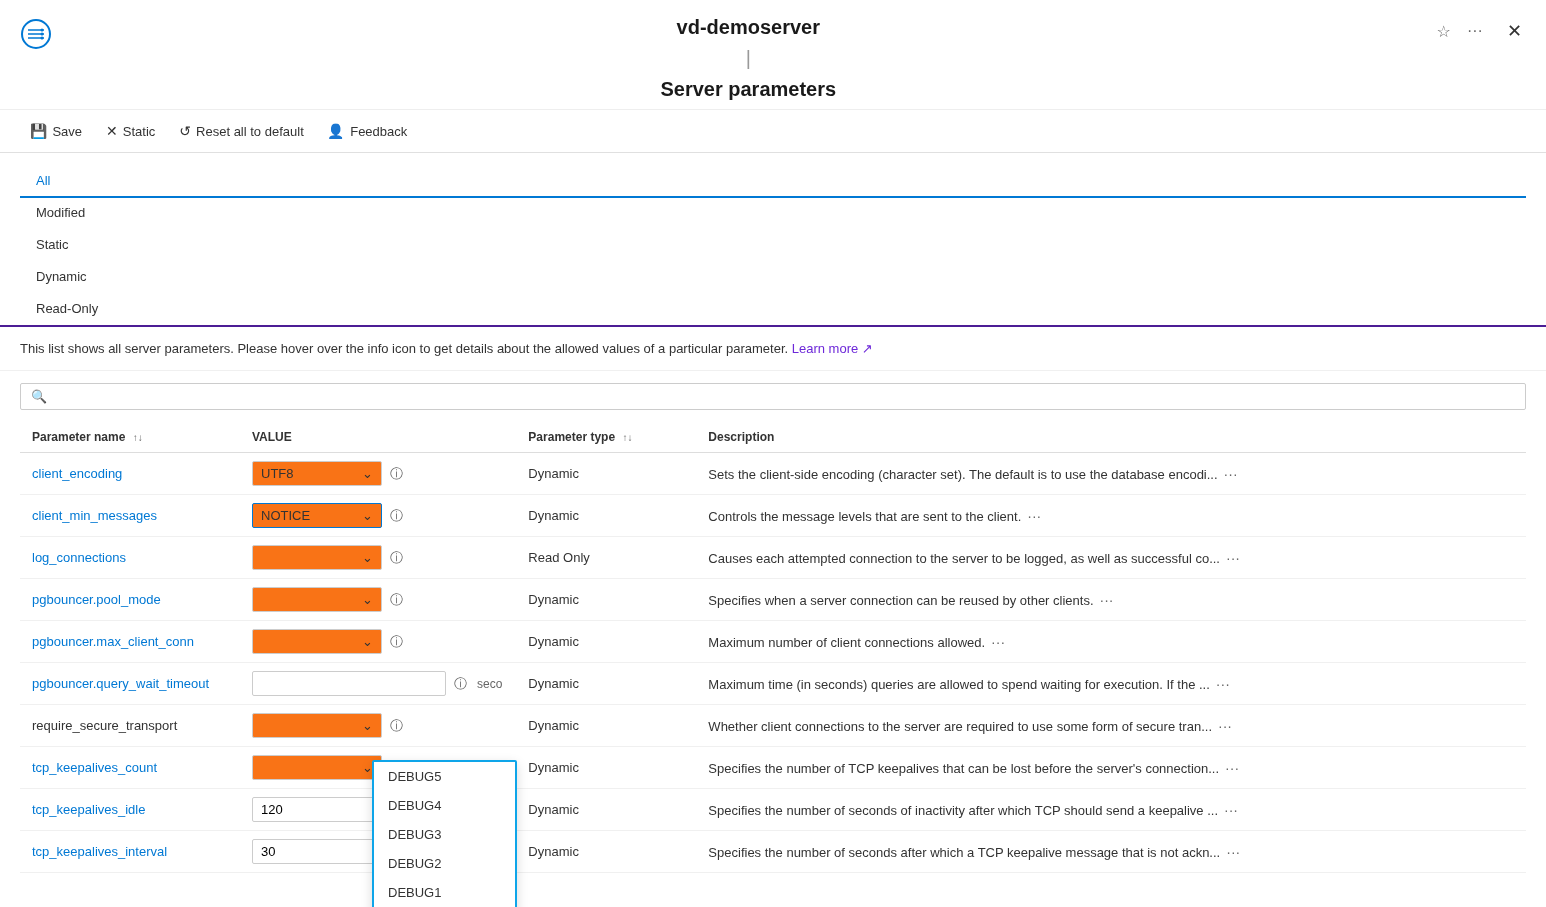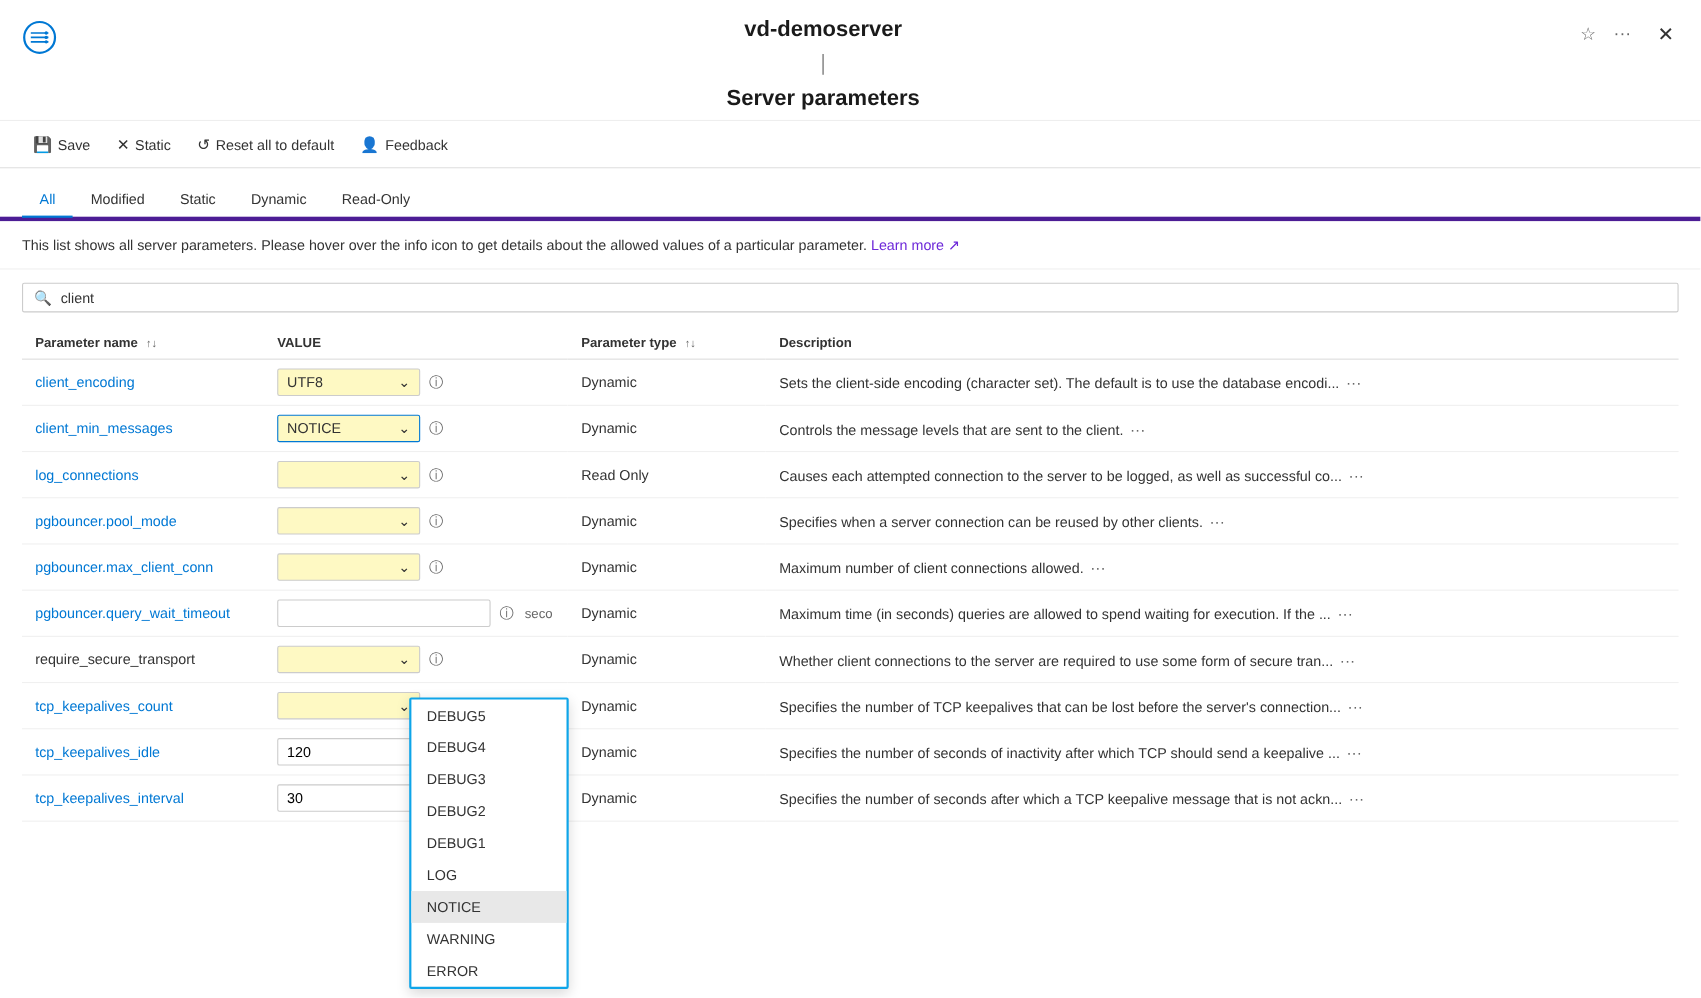--- a/index.html
+++ b/index.html
@@ -16,42 +16,42 @@
     .header-star { color: #666; font-size: 16px; cursor: pointer; padding: 4px; }
     .header-more { color: #666; font-size: 16px; cursor: pointer; padding: 4px; }
     .header-close { color: #333; font-size: 18px; cursor: pointer; padding: 4px; margin-left: 8px; }
 
     
     .toolbar { display: flex; align-items: center; padding: 8px 20px; border-bottom: 1px solid #e0e0e0; gap: 4px; }
     .toolbar-btn { display: flex; align-items: center; gap: 5px; padding: 5px 10px; border: none; background: none; cursor: pointer; font-size: 13px; color: #333; border-radius: 2px; }
     .toolbar-btn .btn-icon { font-size: 14px; }
 
     
-    .tabs { display: flex; padding: 12px 20px 0 20px; border-bottom: 4px solid #4c1d95; gap: 0; }
+    .tabs { display: flex; padding: 12px 20px 0 20px; border-bottom: 2px solid #4c1d95; gap: 0; flex-direction: column; }
     .tab { padding: 8px 16px; cursor: pointer; font-size: 13px; color: #333; border-bottom: 2px solid transparent; margin-bottom: -1px; }
     .tab.active { color: #0078d4; border-bottom-color: #0078d4; font-weight: 400; }
 
     
     .info-text { padding: 14px 20px; font-size: 13px; color: #333; border-bottom: 1px solid #f0f0f0; }
     .info-text a { color: #6d28d9; text-decoration: none; }
 
     
     .search-bar { padding: 12px 20px; }
     .search-input-wrap { display: flex; align-items: center; border: 1px solid #ccc; border-radius: 2px; padding: 5px 10px; width: 100%; background: #fff; }
     .search-icon { color: #666; margin-right: 8px; font-size: 13px; }
     .search-input { border: none; outline: none; font-size: 13px; flex: 1; color: #333; }
 
     
     .table-wrap { padding: 0 20px; position: relative; }
     .param-table { width: 100%; border-collapse: collapse; }
     .param-table th { text-align: left; padding: 8px 12px; font-size: 12px; font-weight: 600; color: #333; border-bottom: 1px solid #ddd; white-space: nowrap; }
     .param-table th .sort-icon { color: #666; font-size: 10px; margin-left: 4px; }
     .param-table td { padding: 8px 12px; border-bottom: 1px solid #f0f0f0; font-size: 13px; vertical-align: middle; }
     .param-name-link { color: #0078d4; text-decoration: none; cursor: pointer; }
-    .param-value-select { display: flex; border: 1px solid #ccc; border-radius: 2px; padding: 4px 8px; min-width: 130px; justify-content: space-between; cursor: pointer; background: #fef9c3; font-size: 13px; }
+    .param-value-select { display: flex; border: 1px solid #ccc; border-radius: 2px; padding: 4px 8px; min-width: 130px; justify-content: space-between; cursor: pointer; background: #f97316; font-size: 13px; }
     .param-value-select.open { border-color: #0078d4; }
     .param-value-input { border: 1px solid #ccc; border-radius: 2px; padding: 4px 8px; font-size: 13px; min-width: 100px; outline: none; }
     .info-icon { color: #666; font-size: 13px; cursor: pointer; margin: 0 4px; }
     .unit-label { color: #666; font-size: 12px; margin: 0 2px; }
     .more-icon { color: #666; cursor: pointer; font-size: 14px; padding: 2px 6px; }
     .col-name { width: 220px; }
     .col-value { width: 250px; }
     .col-type { width: 180px; }
     .col-desc { width: auto; }
 
@@ -117,21 +117,20 @@
 </div>
 
 <div class="info-text">
   <span>This list shows all server parameters. Please hover over the info icon to get details about the allowed values of a particular parameter.</span>
   <a href="#"> <span>Learn more</span> ↗</a>
 </div>
 
 <div class="search-bar">
   <div class="search-input-wrap">
     <span class="search-icon">🔍</span>
-    <input class="search-input" type="text" value="client" placeholder="client" style="">
   </div>
 </div>
 
 <div class="table-wrap">
   <table class="param-table">
     <thead>
       <tr>
         <th class="col-name">
           <span>Parameter name</span>
           <span class="sort-icon">↑↓</span>

